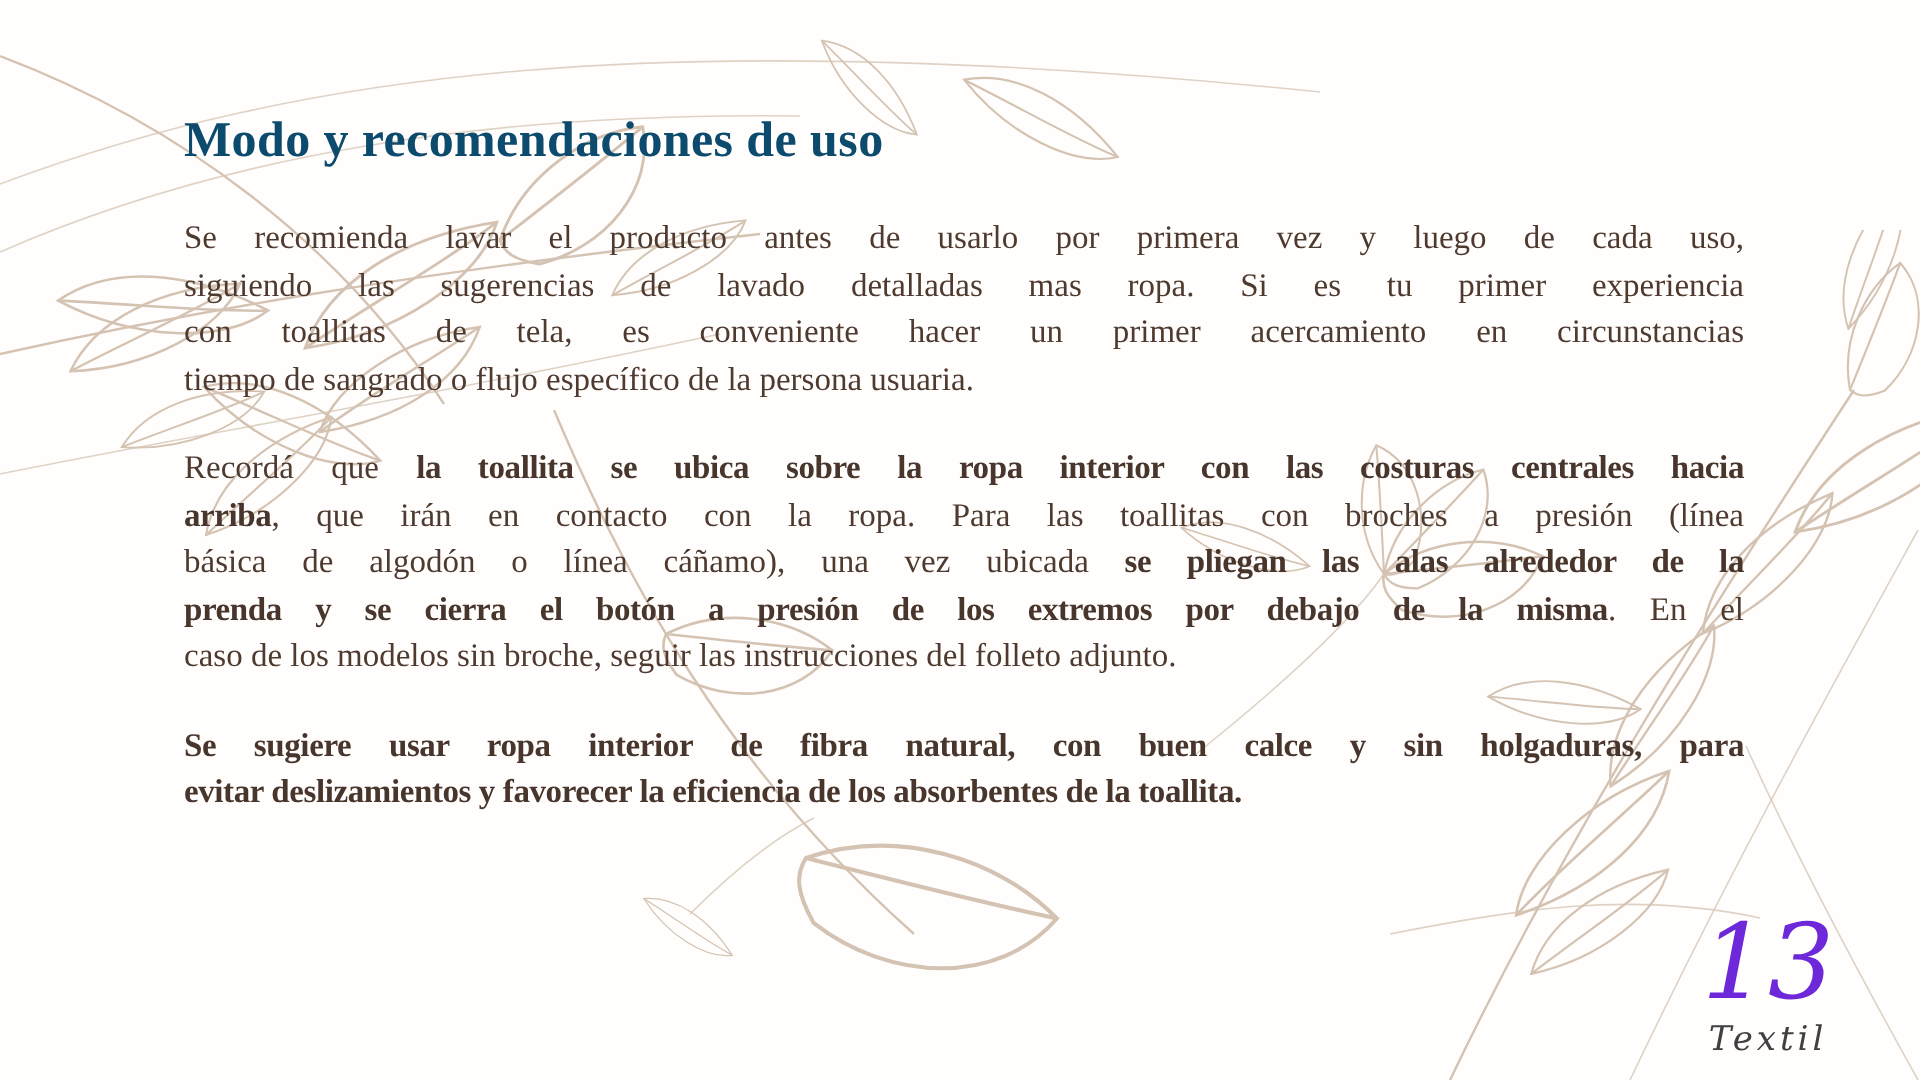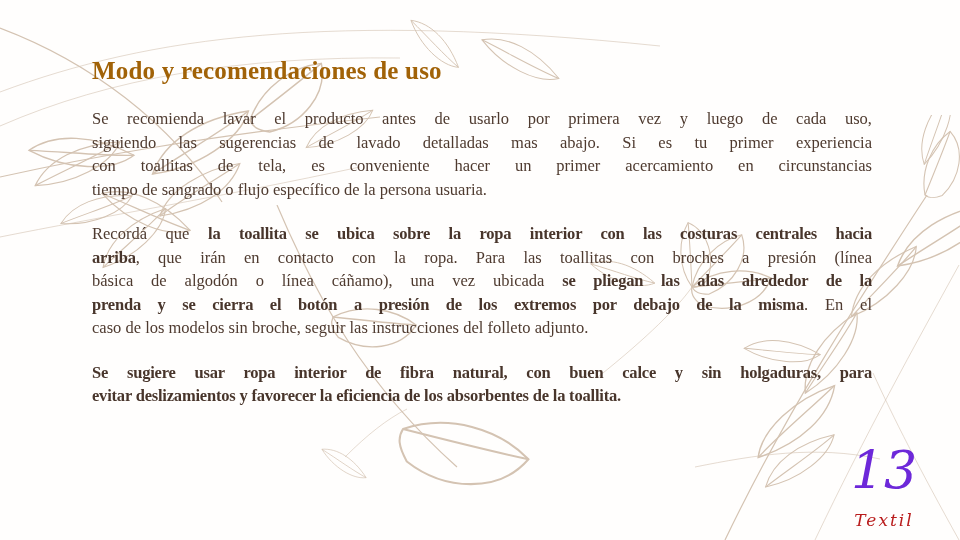--- a/index.html
+++ b/index.html
@@ -11,21 +11,21 @@
   .page{position:absolute;inset:0;}
   
   svg.deco{position:absolute;pointer-events:none;color:#d4c3b2;}
   svg.deco path, svg.deco use{stroke:currentColor;fill:none;stroke-width:1.2;}
   svg.deco .thin{stroke-width:0.8;opacity:.75;}
   
   .content{
     position:absolute;left:92px;top:56px;width:780px;z-index:2;
   }
   .title{
-    font-size:25px;font-weight:700;color:#a16207;
+    font-size:25px;font-weight:700;color:#0c4a6e;
     line-height:30px;margin:0 0 21px 0;letter-spacing:.2px;
   }
   .paragraph{margin:0 0 21px 0;}
   .paragraph:last-child{margin-bottom:16px;}
   .line{
     font-size:16.5px;line-height:23.5px;color:#4e3a2f;
     text-align:justify;text-align-last:justify;
     white-space:normal;
   }
   .line.last{text-align-last:auto;}
@@ -34,21 +34,21 @@
   .footer{
     position:absolute;right:16px;bottom:10px;width:120px;
     text-align:center;z-index:2;
   }
   .page-number{
     font-family:"DejaVu Serif", serif;font-style:italic;
     font-size:52px;line-height:52px;color:#6d28d9;
   }
   .section-label{
     font-family:"DejaVu Serif", serif;font-style:italic;
-    font-size:17px;letter-spacing:2px;color:#b91c1c;margin-top:14px;
+    font-size:17px;letter-spacing:2px;color:#404040;margin-top:2px;
   }
 </style>
 </head>
 <body>
 
 <div class="page">
 
   <svg width="0" height="0" style="position:absolute">
     <defs>
       <g id="leaf">
@@ -113,21 +113,21 @@
     <use href="#leaf" transform="translate(58,348) rotate(-24) scale(0.9)"></use>
     <use href="#leaf" transform="translate(208,38) rotate(-58) scale(0.8)"></use>
     <use href="#pod" transform="translate(230,80) rotate(-50) scale(0.9)"></use>
   </svg>
 
   <div class="content">
     <h1 class="title">Modo y recomendaciones de uso</h1>
     <div id="body-text">
         <div class="paragraph">
           <div class="line"><span>Se recomienda lavar el producto antes de usarlo por primera vez y luego de cada uso,</span></div>
-          <div class="line"><span>siguiendo las sugerencias de lavado detalladas mas abajo. Si es tu primer experiencia</span></div>
+          <div class="line"><span>siguiendo las sugerencias de lavado detalladas mas ropa. Si es tu primer experiencia</span></div>
           <div class="line"><span>con toallitas de tela, es conveniente hacer un primer acercamiento en circunstancias</span></div>
           <div class="line last"><span>tiempo de sangrado o flujo específico de la persona usuaria.</span></div>
         </div>
         <div class="paragraph">
           <div class="line"><span>Recordá que </span><span class="bold">la toallita se ubica sobre la ropa interior con las costuras centrales hacia</span></div>
           <div class="line"><span class="bold">arriba</span><span>, que irán en contacto con la ropa. Para las toallitas con broches a presión (línea</span></div>
           <div class="line"><span>básica de algodón o línea cáñamo), una vez ubicada </span><span class="bold">se pliegan las alas alrededor de la</span></div>
           <div class="line"><span class="bold">prenda y se cierra el botón a presión de los extremos por debajo de la misma</span><span>. En el</span></div>
           <div class="line last"><span>caso de los modelos sin broche, seguir las instrucciones del folleto adjunto.</span></div>
         </div>

